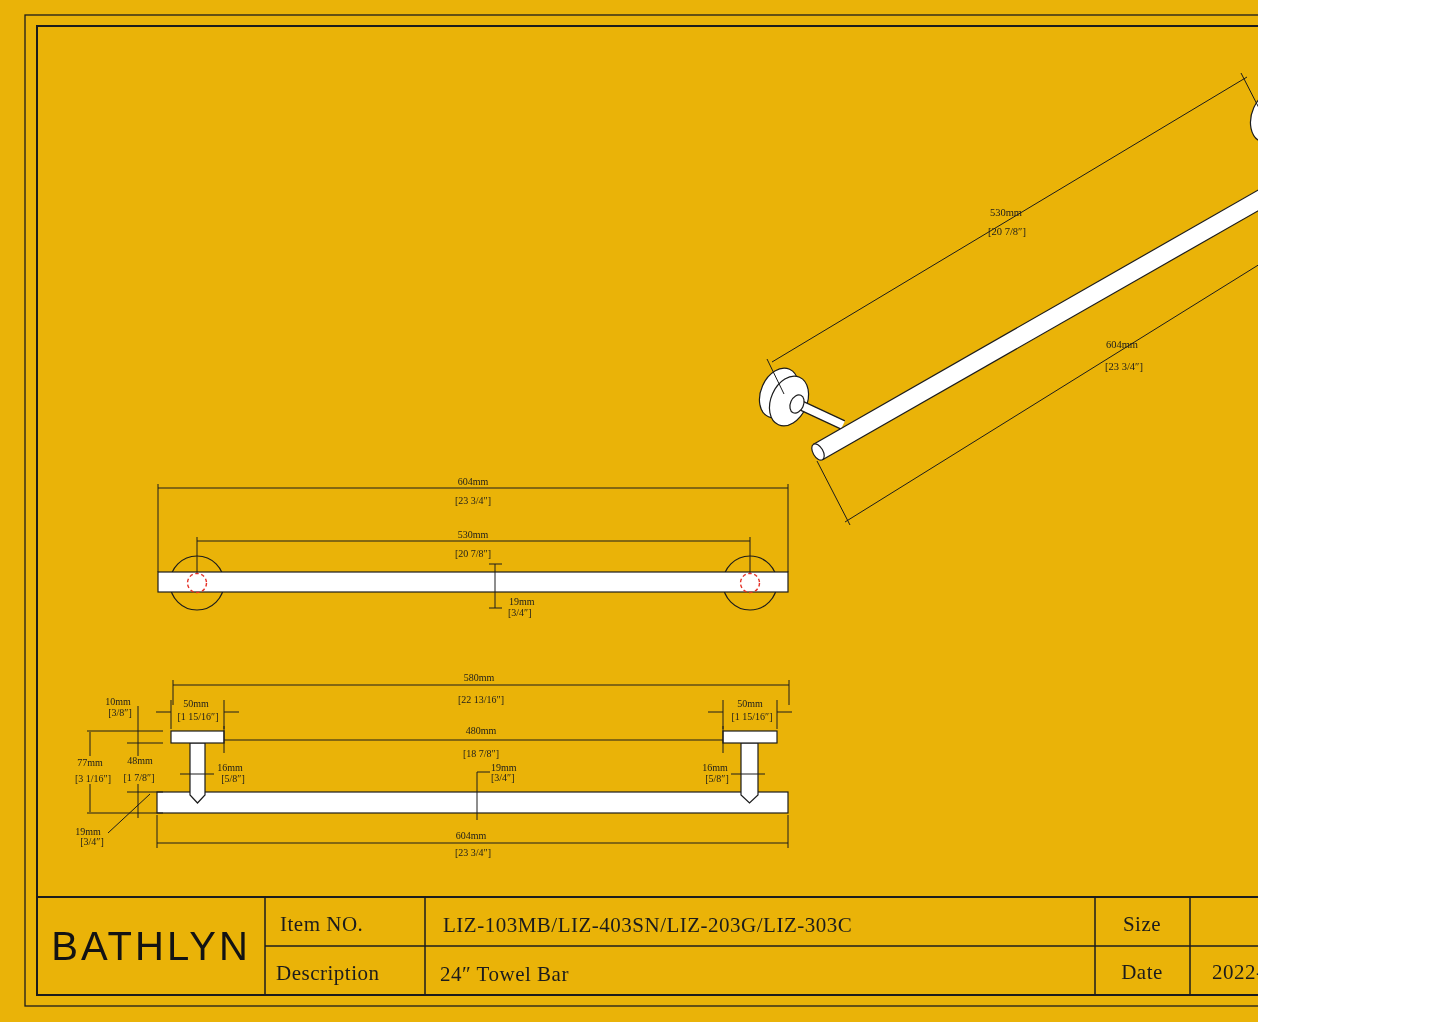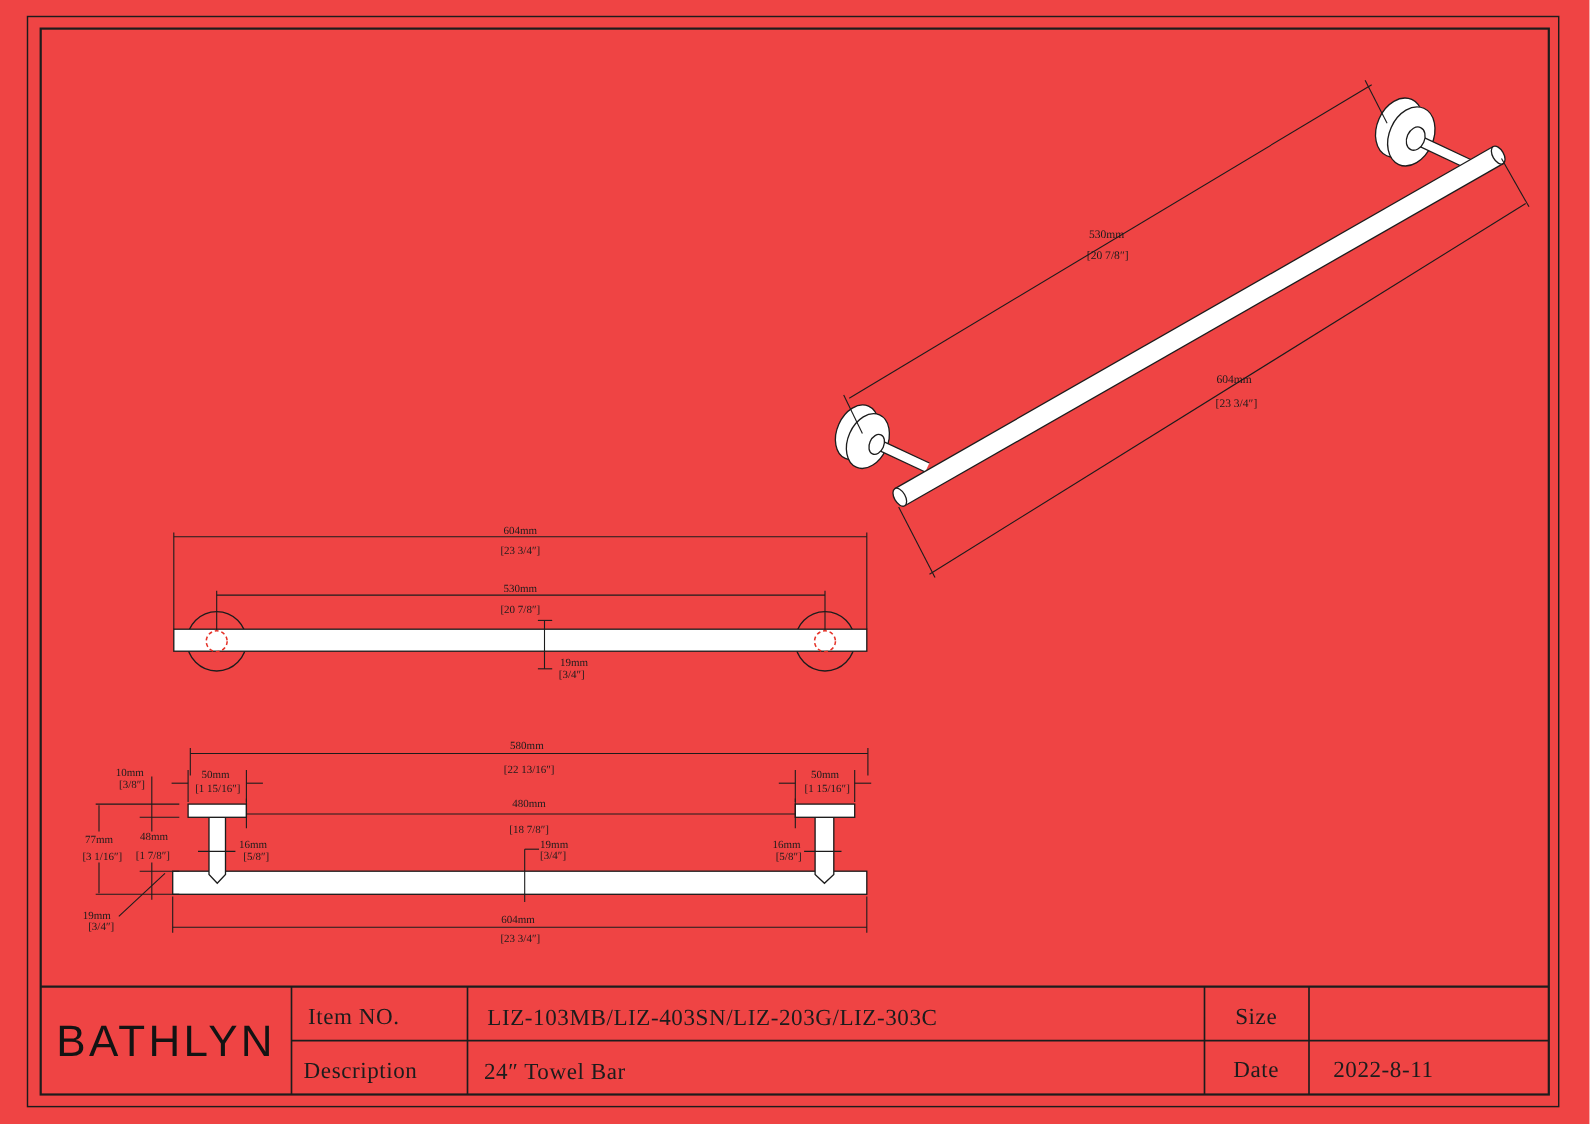--- a/index.html
+++ b/index.html
@@ -1,16 +1,16 @@
 <!DOCTYPE html>
 <html><head>
 <meta charset="utf-8">
 <style>
   html,body { margin:0; padding:0; background:#ffffff; }
-  .sheet { position:relative; width:1445px; height:1022px; background:#ef4444; overflow:hidden; }
+  .sheet { position:relative; width:1258px; height:1022px; background:#eab308; overflow:hidden; }
   svg { display:block; }
   svg text { font-family:"Liberation Serif", serif; fill:#1c1c1c; }
   .dim  { font-size:10px; }
   .dimlg{ font-size:10.5px; }
   .tb   { font-size:21px; letter-spacing:0.5px; }
   .brand{ font-family:"Liberation Sans", sans-serif; font-size:40px; letter-spacing:3px; fill:#131313; }
   .ln   { stroke:#1c1c1c; stroke-width:1.2; fill:none; }
   .lnf  { stroke:#1c1c1c; stroke-width:1.2; fill:#ffffff; }
   .dl   { stroke:#1c1c1c; stroke-width:1; fill:none; }
   .bd   { stroke:#1c1c1c; fill:none; }

